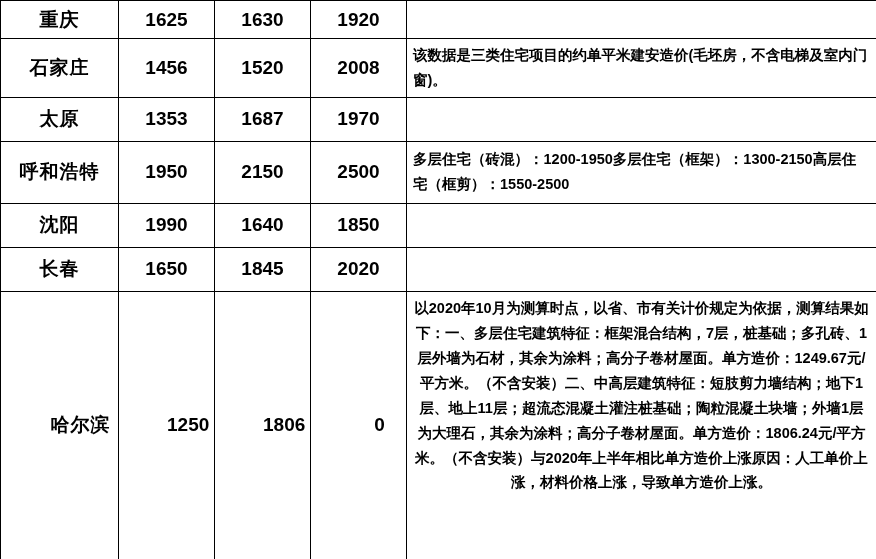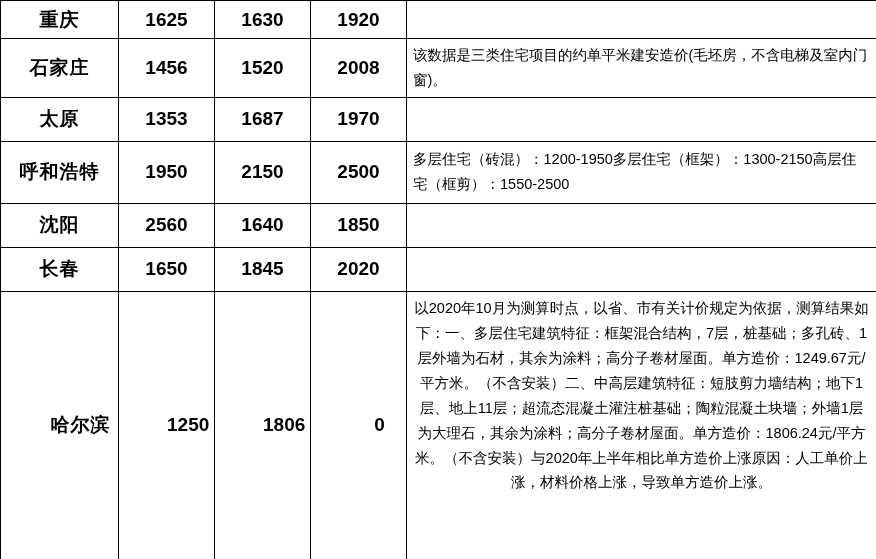--- a/index.html
+++ b/index.html
@@ -44,21 +44,21 @@
   }
   td.num {
     text-align: center;
     font-size: 19px;
     font-weight: bold;
   }
   td.note {
     text-align: left;
     font-size: 14.5px;
     line-height: 1.72;
-    font-weight: normal;
+    font-weight: bold;
     padding: 6px 8px 6px 8px;
   }
   tr.r-chongqing td { height: 38px; }
   tr.r-shijiazhuang td { height: 56px; }
   tr.r-taiyuan td { height: 44px; }
   tr.r-huhehaote td { height: 62px; }
   tr.r-shenyang td { height: 44px; }
   tr.r-changchun td { height: 44px; }
   tr.r-haerbin td { height: 268px; text-align: center; }
   tr.r-haerbin td.note { vertical-align: top; }
@@ -100,21 +100,21 @@
       </tr>
       <tr class="r-huhehaote">
         <td class="city">呼和浩特</td>
         <td class="num">1950</td>
         <td class="num">2150</td>
         <td class="num">2500</td>
         <td class="note">多层住宅（砖混）：1200-1950多层住宅（框架）：1300-2150高层住宅（框剪）：1550-2500</td>
       </tr>
       <tr class="r-shenyang">
         <td class="city">沈阳</td>
-        <td class="num">2560</td>
+        <td class="num">1990</td>
         <td class="num">1640</td>
         <td class="num">1850</td>
         <td class="note"></td>
       </tr>
       <tr class="r-changchun">
         <td class="city">长春</td>
         <td class="num">1650</td>
         <td class="num">1845</td>
         <td class="num">2020</td>
         <td class="note"></td>

